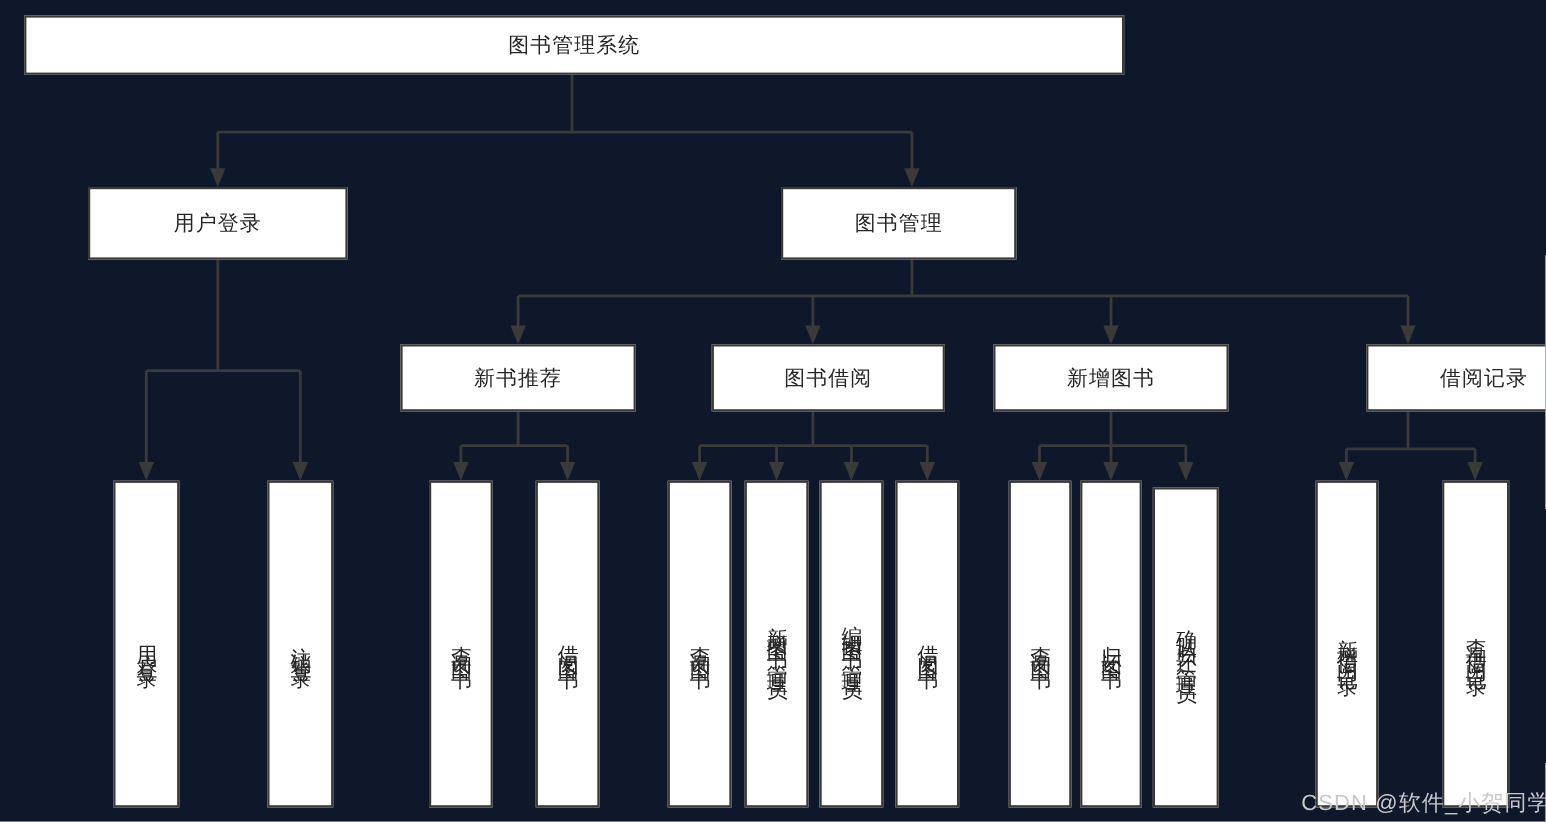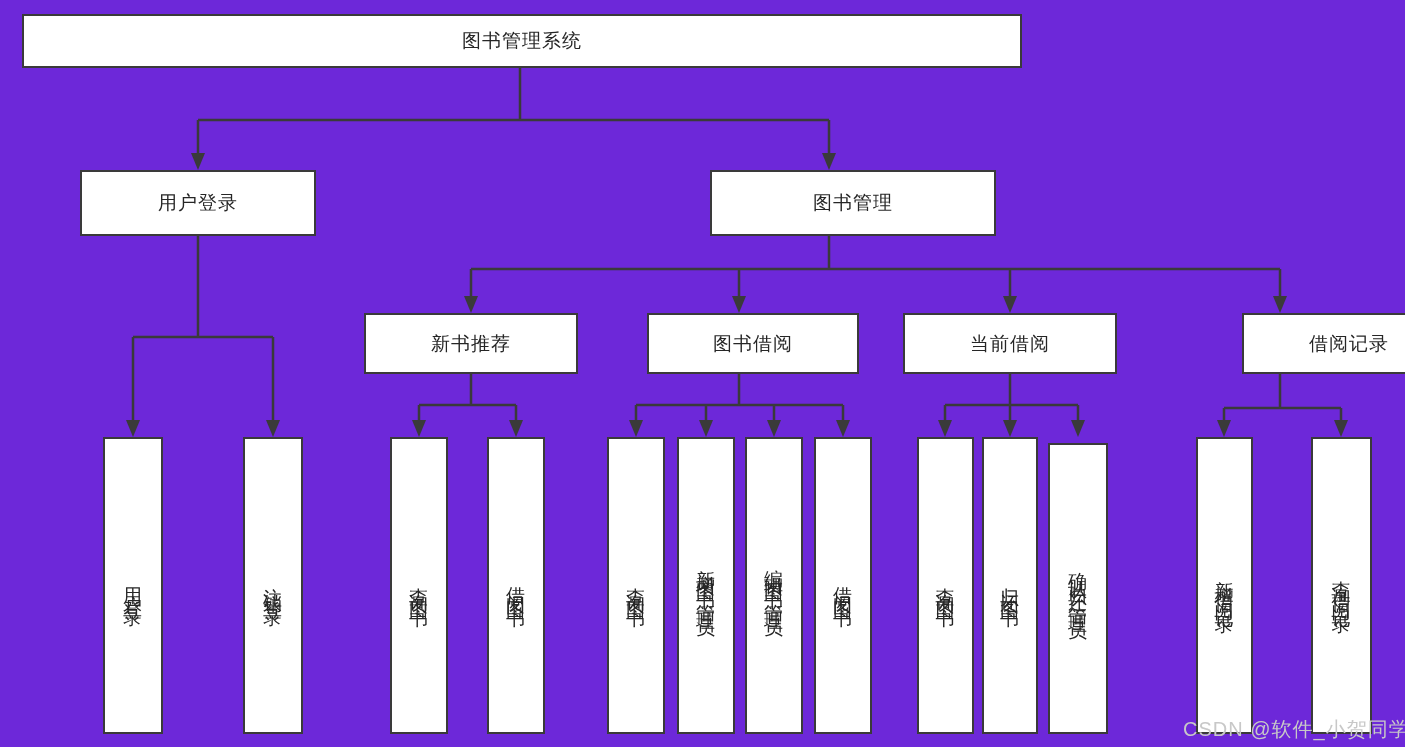--- a/index.html
+++ b/index.html
@@ -1,20 +1,20 @@
 <!DOCTYPE html>
 <html><head>
 <meta charset="utf-8">
 <style>
   html, body { margin: 0; padding: 0; background: #ffffff; }
   #canvas {
     position: relative;
     width: 1405px;
     height: 747px;
-    background: #6d28d9;
+    background: #0f172a;
     font-family: "Liberation Sans", "DejaVu Sans", sans-serif;
     color: #262626;
     overflow: hidden;
     text-decoration: underline;
   }
   .wires {
     position: absolute;
     left: 0; top: 0;
     width: 1405px; height: 747px;
     pointer-events: none;
@@ -81,25 +81,25 @@
       <polygon points="1003,420 1017,420 1010,437"></polygon>
       <polygon points="1071,420 1085,420 1078,437"></polygon>
       <polygon points="1217,420 1231,420 1224,437"></polygon>
       <polygon points="1334,420 1348,420 1341,437"></polygon>
     </g>
   </svg>
 
   <div class="box" style="left:22px; top:14px; width:1000px; height:54px;">图书管理系统</div>
 
   <div class="box" style="left:80px; top:170px; width:236px; height:66px;">用户登录</div>
-  <div class="box" style="left:710px; top:170px; width:286px; height:66px;">图书管理</div>
+  <div class="box" style="left:710px; top:170px; width:214px; height:66px;">图书管理</div>
 
   <div class="box" style="left:364px; top:313px; width:214px; height:61px;">新书推荐</div>
   <div class="box" style="left:647px; top:313px; width:212px; height:61px;">图书借阅</div>
-  <div class="box" style="left:903px; top:313px; width:214px; height:61px;">当前借阅</div>
+  <div class="box" style="left:903px; top:313px; width:214px; height:61px;">新增图书</div>
   <div class="box" style="left:1242px; top:313px; width:214px; height:61px;">借阅记录</div>
 
   <div class="box v" style="left:103px; top:437px; width:60px; height:297px;">
     <span>用户登录</span>
   </div>
   <div class="box v" style="left:243px; top:437px; width:60px; height:297px;">
     <span>注销登录</span>
   </div>
 
   <div class="box v" style="left:390px; top:437px; width:58px; height:297px;">

